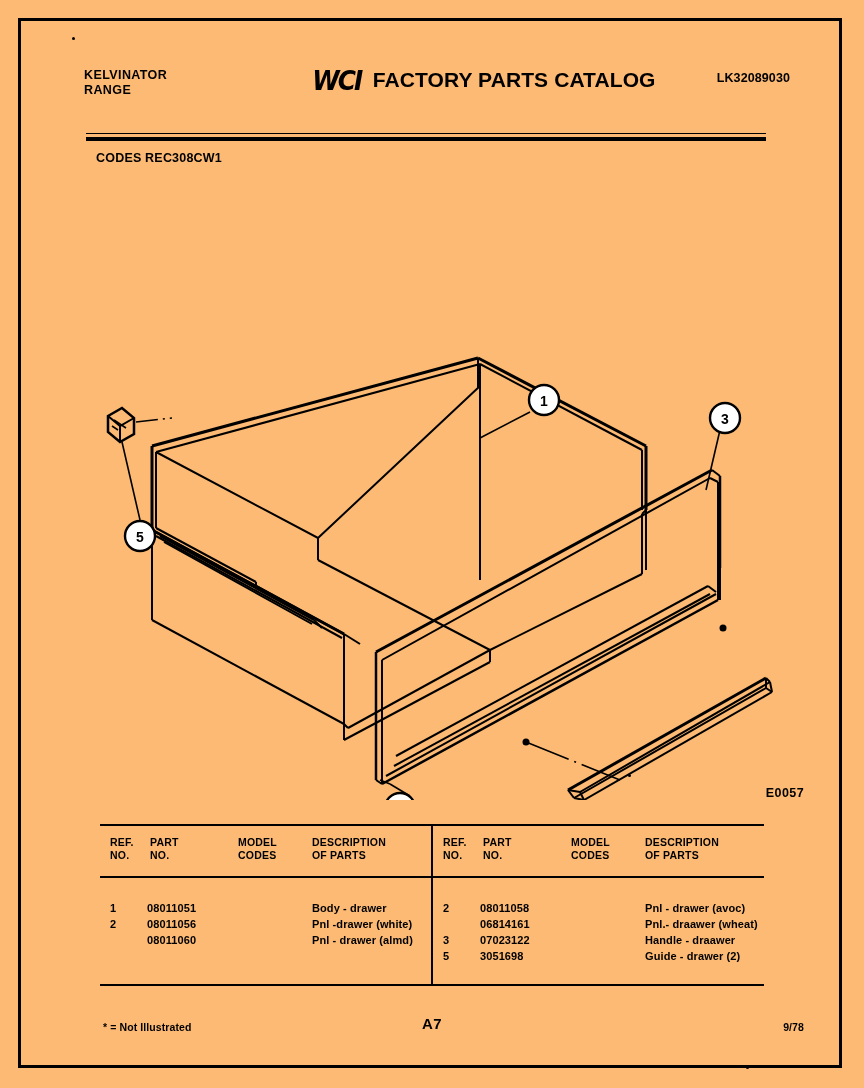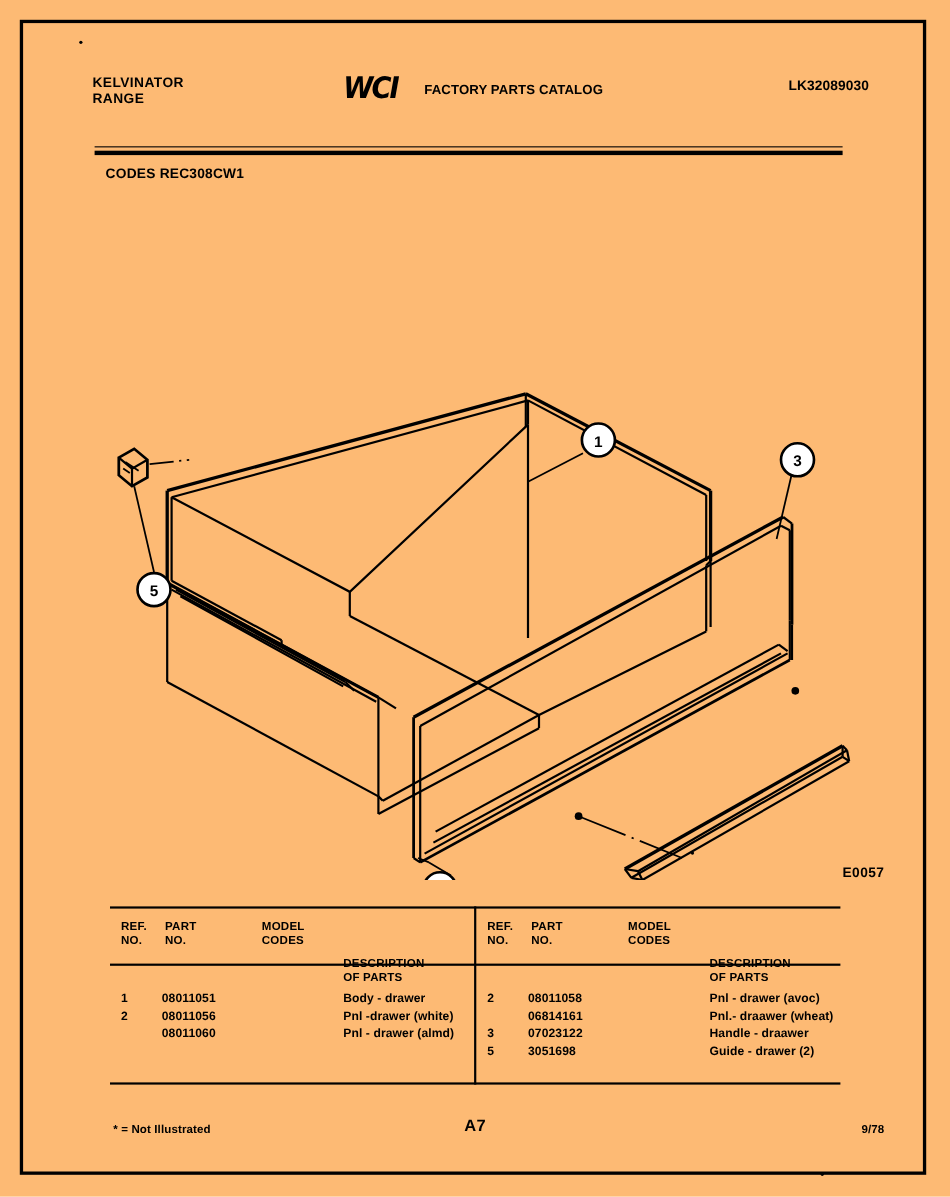--- a/index.html
+++ b/index.html
@@ -58,35 +58,34 @@
     letter-spacing: 0.4px;
     line-height: 15px;
   }
   .brand div { white-space: nowrap; }
 
   .catalog-center {
     position: absolute;
     left: 250px;
     top: 8px;
     display: flex;
-    align-items: center;
-    gap: 22px;
+    gap: 9px;
     white-space: nowrap;
   }
   .wci-logo {
     font-size: 27px;
     font-weight: bold;
     font-style: italic;
     letter-spacing: -2px;
     font-family: "DejaVu Sans", sans-serif;
     line-height: 26px;
     transform: scaleX(0.92);
   }
   .catalog-title {
-    font-size: 12px;
+    font-size: 21px;
     font-weight: bold;
     letter-spacing: 0.1px;
   }
   .catalog-no {
     position: absolute;
     right: 14px;
     top: 11px;
     font-size: 12.5px;
     font-weight: bold;
     letter-spacing: 0.1px;
@@ -188,21 +187,21 @@
     font-weight: bold;
     line-height: 13px;
     letter-spacing: 0.2px;
     white-space: nowrap;
   }
   .hdr div { white-space: nowrap; }
 
   .col-ref   { left: 10px; }
   .col-part  { left: 50px; }
   .col-codes { left: 138px; }
-  .col-desc  { left: 212px; margin-top: 34px; }
+  .col-desc  { left: 212px; }
 
   .rows {
     position: absolute;
     top: 78px;
     left: 0;
     width: 331px;
   }
   .prow {
     position: relative;
     height: 16px;

